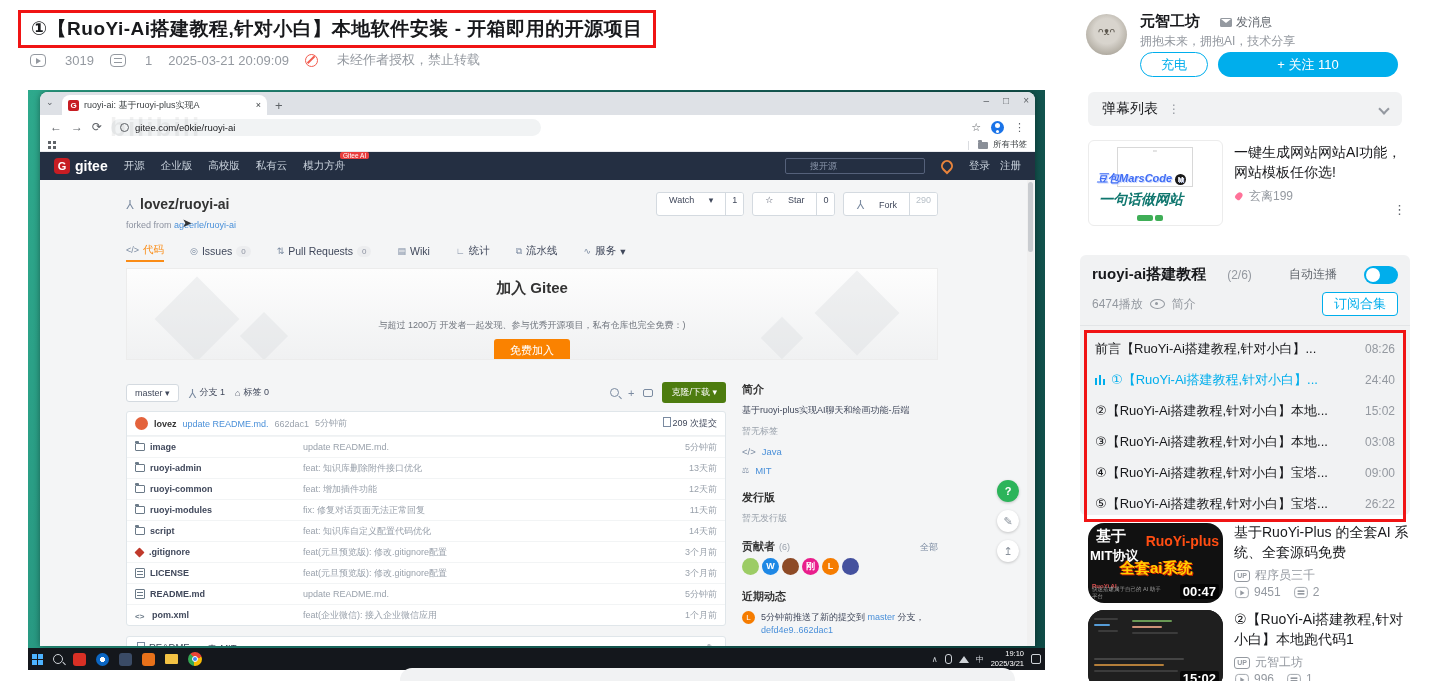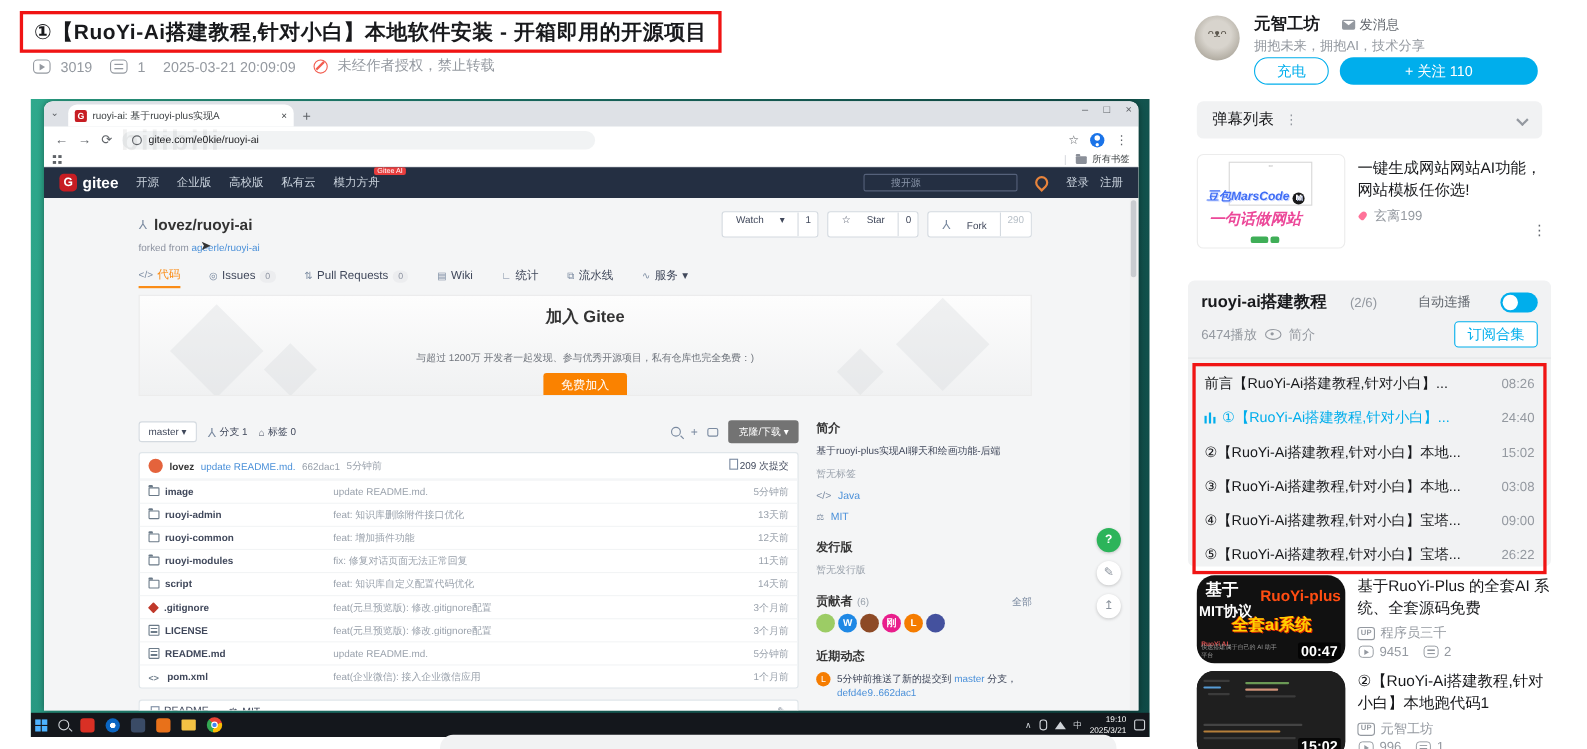--- a/index.html
+++ b/index.html
@@ -5,21 +5,21 @@
   * { margin:0; padding:0; box-sizing:border-box; }
   html,body { width:1443px; height:681px; overflow:hidden; background:#fff;
     font-family:"Liberation Sans","DejaVu Sans",sans-serif; }
   #app { position:relative; width:1443px; height:681px; background:#fff; }
 
   
   .title-box { position:absolute; left:18px; top:10px; border:3px solid #f01414;
     padding:3px 10px; font-size:19px; font-weight:bold; color:#18191c; letter-spacing:.5px; }
   .meta { position:absolute; left:30px; top:51px; display:flex; align-items:center; gap:16px;
     font-size:13px; color:#9499a0; }
-  .meta .grp { display:flex; align-items:center; gap:9px; }
+  .meta .grp { display:flex; align-items:center; gap:19px; }
 
   
   .i-play { position:relative; width:16px; height:13px; border:1.4px solid #9499a0; border-radius:4px; display:inline-block; }
   .i-play::after { content:""; position:absolute; left:5px; top:3px; border-left:5px solid #9499a0;
     border-top:3px solid transparent; border-bottom:3px solid transparent; }
   .i-danmu { position:relative; width:16px; height:13px; border:1.4px solid #9499a0; border-radius:4px; display:inline-block; }
   .i-danmu::after { content:""; position:absolute; left:3px; right:3px; top:3px; height:5px;
     background:linear-gradient(#9499a0 0 1.4px, transparent 1.4px 3.6px, #9499a0 3.6px 5px); }
   .i-ban { position:relative; width:13px; height:13px; border:1.6px solid #f25d50; border-radius:50%; display:inline-block; }
   .i-ban::after { content:""; position:absolute; left:0px; top:4.5px; width:9.5px; height:1.6px;
@@ -127,21 +127,21 @@
 
   .tree-toolbar { display:flex; align-items:center; gap:10px; }
   .btn-branch { background:#fff; border:1px solid #d4dae0; border-radius:3px; font-size:9px;
     color:#40485b; padding:3px 8px; }
   .tt-stat { font-size:9px; color:#40485b; display:flex; gap:3px; align-items:center; }
   .tt-icons { margin-left:auto; display:flex; gap:9px; align-items:center; color:#7a8aa0; }
   .i-search { position:relative; width:9px; height:9px; border:1.4px solid #7a8aa0; border-radius:50%; display:inline-block; }
   .i-search::after { content:""; position:absolute; left:7px; top:8px; width:4px; height:1.4px; background:#7a8aa0; transform:rotate(45deg); }
   .i-plus { font-size:11px; }
   .i-bubble { width:10px; height:8px; border:1.3px solid #7a8aa0; border-radius:2px; display:inline-block; }
-  .btn-clone { background:#737373; color:#fff; font-size:9px; padding:4px 9px; border-radius:3px; border:none; }
+  .btn-clone { background:#4d7c0f; color:#fff; font-size:9px; padding:4px 9px; border-radius:3px; border:none; }
 
   .file-table { margin-top:8px; background:#fff; border:1px solid #e0e6ea; border-radius:3px; }
   .commit-row { display:flex; align-items:center; gap:6px; padding:5px 8px; font-size:9px; border-bottom:1px solid #eef1f3; }
   .cr-avatar { width:13px; height:13px; border-radius:50%; background:#e4633c; flex:none; }
   .cr-author { font-weight:bold; color:#333; }
   .cr-msg { color:#4a90d9; }
   .cr-hash,.cr-time { color:#9aa2ac; }
   .cr-total { margin-left:auto; color:#40485b; display:flex; gap:1px; }
   .i-doc { width:8px; height:10px; border:1.2px solid #7a8aa0; display:inline-block; }
   .frow { display:flex; align-items:center; padding:0 8px; height:21px; border-top:1px solid #f2f4f5; font-size:9px; }
@@ -229,21 +229,21 @@
 
   .ad { position:absolute; left:8px; top:140px; width:322px; height:95px; }
   .ad-thumb { position:absolute; left:0; top:0; width:135px; height:86px; border-radius:6px;
     background:#fff; border:1px solid #ececec; overflow:hidden; }
   .ad-thumb .wire { position:absolute; left:28px; top:6px; width:76px; height:40px; border:1px solid #d8d8d8; font-size:4px; color:#999; text-align:center; }
   .ad-thumb .brand { position:absolute; left:8px; top:30px; font-size:11px; font-weight:bold; color:#3f6df5;
     text-shadow:1px 1px 0 #cdd8ff; font-style:italic; }
   .ad-thumb .brand .m { display:inline-block; width:11px; height:11px; background:#1a1a1a; border-radius:50%;
     color:#fff; font-size:7px; line-height:11px; text-align:center; font-style:normal; }
   .ad-thumb .slogan { position:absolute; left:10px; top:50px; font-size:14px; font-weight:bold;
-    font-style:italic; color:#ec4899; }
+    font-style:italic; color:#0f766e; }
   .ad-thumb .pills { position:absolute; left:48px; bottom:4px; display:flex; gap:2px; }
   .ad-thumb .pills i { width:16px; height:6px; background:#3fae57; border-radius:2px; }
   .ad-title { position:absolute; left:146px; top:2px; width:176px; font-size:14px; color:#18191c; line-height:1.45; }
   .ad-src { position:absolute; left:146px; top:48px; font-size:12px; color:#9499a0; display:flex; gap:5px; align-items:center; }
   .rocket { width:10px; height:10px; position:relative; }
   .rocket::before { content:""; position:absolute; left:2px; top:0; width:6px; height:8px;
     background:#ff7299; border-radius:50% 50% 2px 2px; transform:rotate(40deg); }
   .ad-dots { position:absolute; right:4px; top:62px; color:#61666d; font-size:13px; }
 
   .plist { position:absolute; left:0; top:255px; width:330px; height:260px; background:#f1f2f3;

